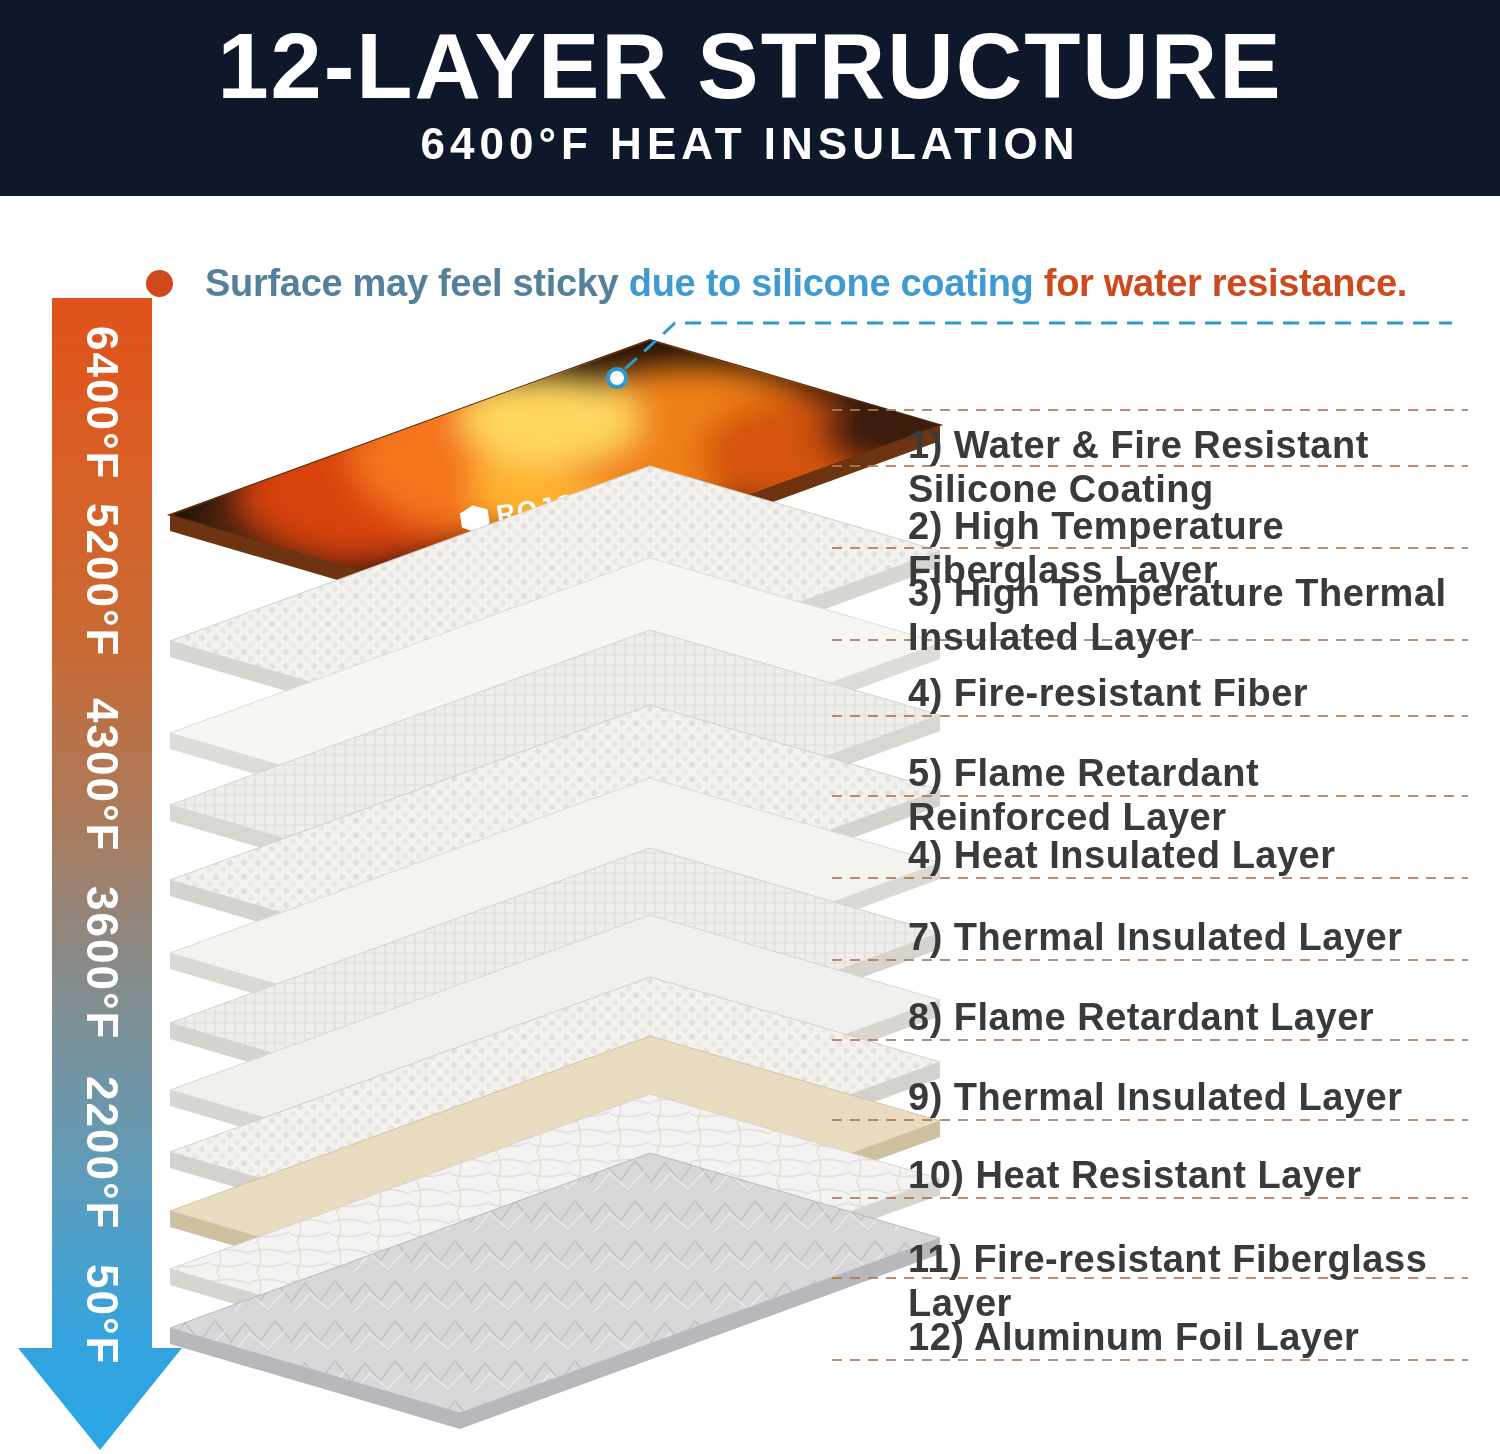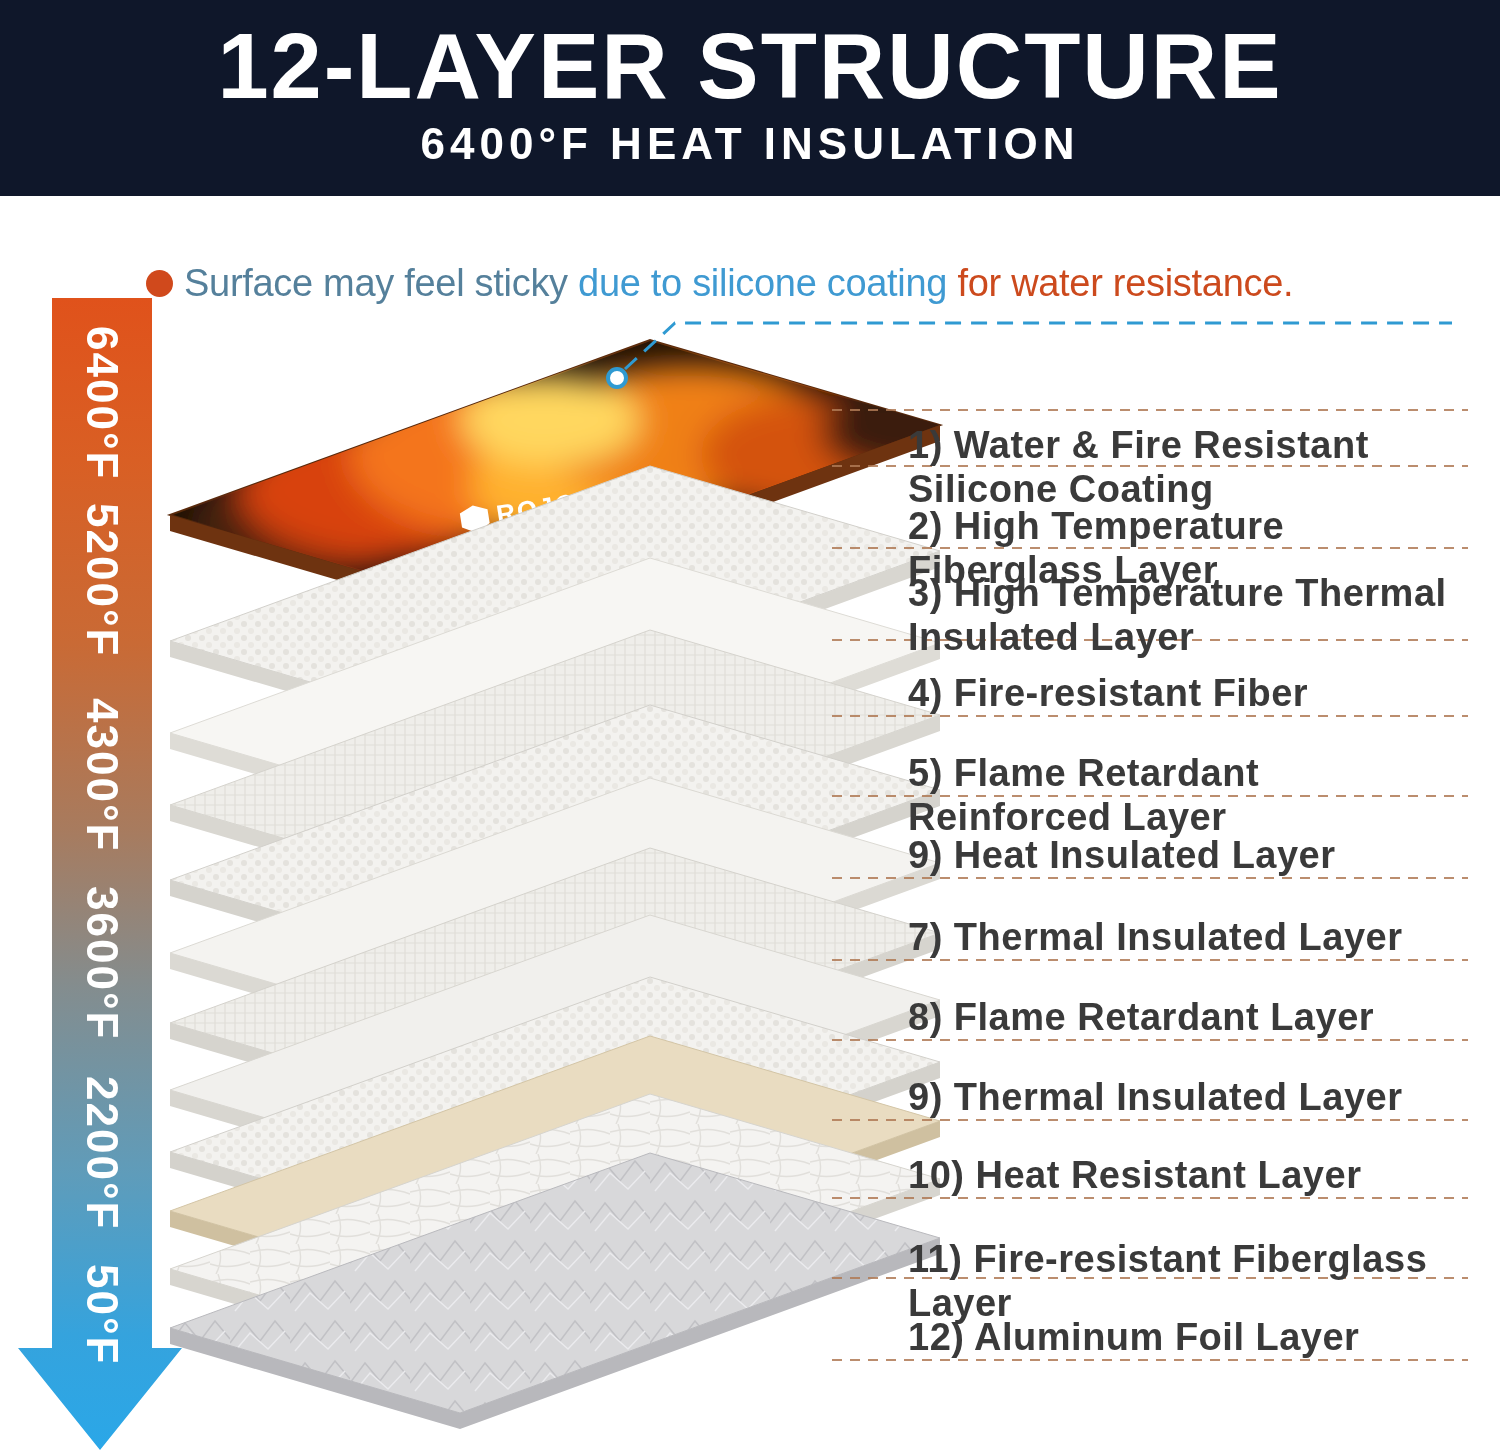--- a/index.html
+++ b/index.html
@@ -13,22 +13,22 @@
     background:#0f172a;color:#ffffff;text-align:center;
   }
   .banner-title{
     margin-top:18px;font-size:92px;font-weight:800;letter-spacing:2px;line-height:1.05;
   }
   .banner-subtitle{
     margin-top:4px;font-size:44px;font-weight:700;letter-spacing:5px;
   }
   
   .note{
-    position:absolute;left:146px;top:262px;display:flex;align-items:center;gap:11px;
-    font-size:38px;font-weight:400;letter-spacing:-0.3px;white-space:nowrap;
+    position:absolute;left:146px;top:262px;display:flex;align-items:center;gap:32px;
+    font-size:38px;font-weight:700;letter-spacing:-0.3px;white-space:nowrap;
   }
   .note-bullet{width:27px;height:27px;border-radius:50%;background:#d0491c;flex:0 0 auto;}
   .note-part1{color:#55809b;}
   .note-part2{color:#3f9ad2;}
   .note-part3{color:#cc4a1d;}
   
   .temp-arrow{
     position:absolute;left:18px;top:298px;width:164px;height:1152px;
     clip-path:polygon(34px 0px,134px 0px,134px 1050px,164px 1050px,82px 1152px,0px 1050px,34px 1050px);
     background:linear-gradient(180deg,#e0521b 0%,#d95f24 14%,#c96a35 30%,#a87b5e 46%,#838d8f 60%,#5f9cba 76%,#35a3dd 90%,#2aa7e8 100%);
@@ -203,20 +203,20 @@
     <circle cx="617" cy="378" r="9" fill="#ffffff" stroke="#2f9ad2" stroke-width="4"></circle>
   </g>
 </svg>
 
 <div class="labels">
   <div class="layer-label ll-0">1) Water &amp; Fire Resistant Silicone Coating</div>
   <div class="layer-label ll-1">2) High Temperature Fiberglass Layer</div>
   <div class="layer-label ll-2">3) High Temperature Thermal Insulated Layer</div>
   <div class="layer-label ll-3">4) Fire-resistant Fiber</div>
   <div class="layer-label ll-4">5) Flame Retardant Reinforced Layer</div>
-  <div class="layer-label ll-5">9) Heat Insulated Layer</div>
+  <div class="layer-label ll-5">4) Heat Insulated Layer</div>
   <div class="layer-label ll-6">7) Thermal Insulated Layer</div>
   <div class="layer-label ll-7">8) Flame Retardant Layer</div>
   <div class="layer-label ll-8">9) Thermal Insulated Layer</div>
   <div class="layer-label ll-9">10) Heat Resistant Layer</div>
   <div class="layer-label ll-10">11) Fire-resistant Fiberglass Layer</div>
   <div class="layer-label ll-11">12) Aluminum Foil Layer</div>
 </div>
 
 </body></html>

